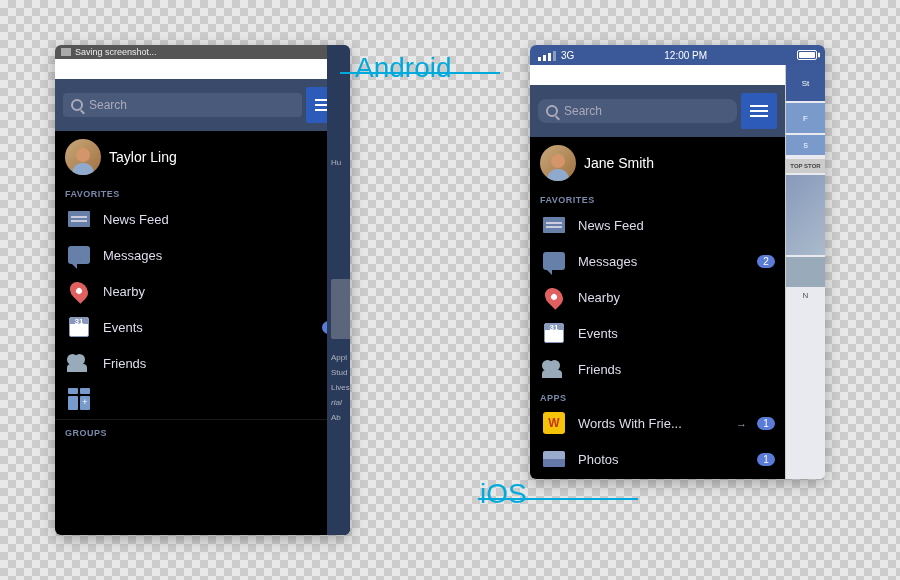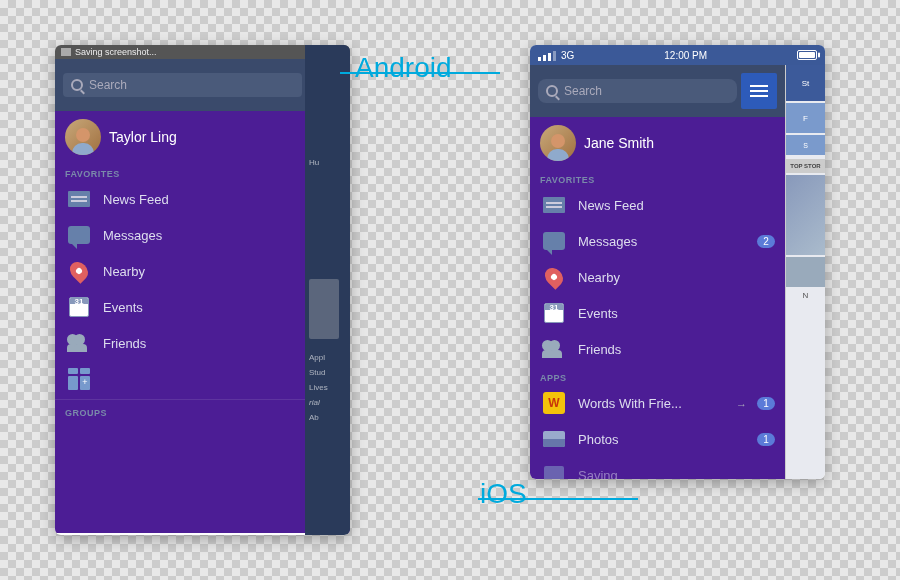--- a/index.html
+++ b/index.html
@@ -110,25 +110,26 @@
       font-size: 10px;
       padding: 3px 8px;
       display: flex;
       justify-content: space-between;
       align-items: center;
       height: 20px;
     }
 
     
     .fb-sidebar {
-      background: #4c1d95;
+      background: #000000;
       height: 100%;
       width: 100%;
       display: flex;
       flex-direction: column;
+      margin-top: 20px;
     }
 
     .search-bar-row {
       display: flex;
       align-items: center;
       padding: 0 0 0 0;
       gap: 0;
       flex-shrink: 0;
     }
 
@@ -443,21 +444,21 @@
       right: 0;
       height: 8px;
       background: #6677aa;
     }
 
     
     .android-bg-peek {
       position: absolute;
       right: 0;
       top: 0;
-      width: 45px;
+      width: 23px;
       height: 100%;
       background: #2a3a5a;
       display: flex;
       flex-direction: column;
       justify-content: center;
       align-items: flex-start;
       padding: 8px 4px;
       gap: 6px;
     }
 

